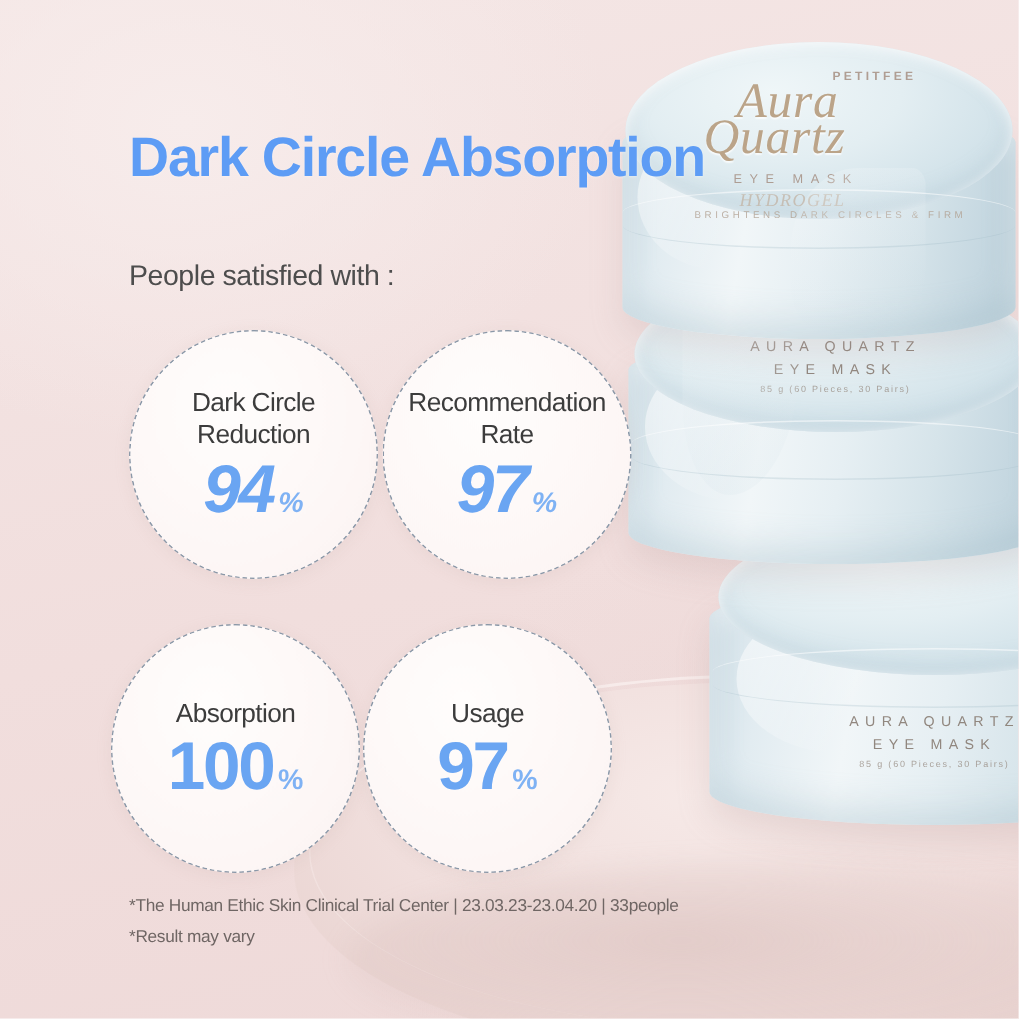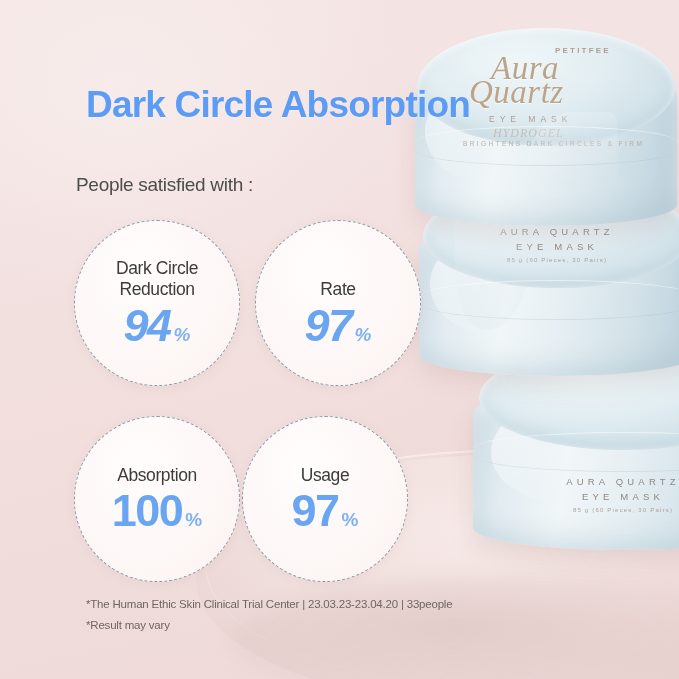--- a/index.html
+++ b/index.html
@@ -180,21 +180,21 @@
     font-weight:bold;
     line-height:1.12;
     color:#5d9cf5;
     letter-spacing:-0.8px;
     text-shadow:0 1px 2px rgba(255,255,255,.35);
     z-index:6;
   }
   .headline .l2 { white-space:nowrap; }
 
   .subhead {
-    position:absolute; left:76px; top:174px;
+    position:absolute; left:86px; top:174px;
     font-size:19px;
     color:#4d4d4d;
     letter-spacing:-0.3px;
     z-index:6;
   }
 
   
   .stats { position:absolute; left:74px; top:220px; z-index:7; }
 
   .stat {
@@ -203,21 +203,21 @@
     border-radius:50%;
     border:1.4px dashed #8a98a8;
     background:radial-gradient(ellipse at 40% 32%, #fffdfc 0%, #fdf7f6 60%, #fbf2f1 100%);
     display:flex;
     flex-direction:column;
     align-items:center;
     justify-content:center;
     box-shadow:0 2px 10px rgba(190,165,163,.16);
   }
 
-  #stat0 { left:0;     top:0; }
+  #stat0 { left:12px;     top:0; }
   #stat1 { left:181px; top:0; }
   #stat2 { left:0;     top:196px; }
   #stat3 { left:168px; top:196px; }
 
   .stat-label {
     font-size:17.5px;
     color:#3c3c3c;
     line-height:1.16;
     text-align:center;
     letter-spacing:-0.4px;
@@ -335,21 +335,21 @@
         <span>Reduction</span>
       </div>
       <div class="stat-value-row">
         <span class="stat-value">94</span>
         <span class="stat-unit">%</span>
       </div>
     </div>
 
     <div class="stat two-line" id="stat1">
       <div class="stat-label">
-        <br>
+        <span>Recommendation</span><br>
         <span>Rate</span>
       </div>
       <div class="stat-value-row">
         <span class="stat-value">97</span>
         <span class="stat-unit">%</span>
       </div>
     </div>
 
     <div class="stat one-line" id="stat2">
       <div class="stat-label">

